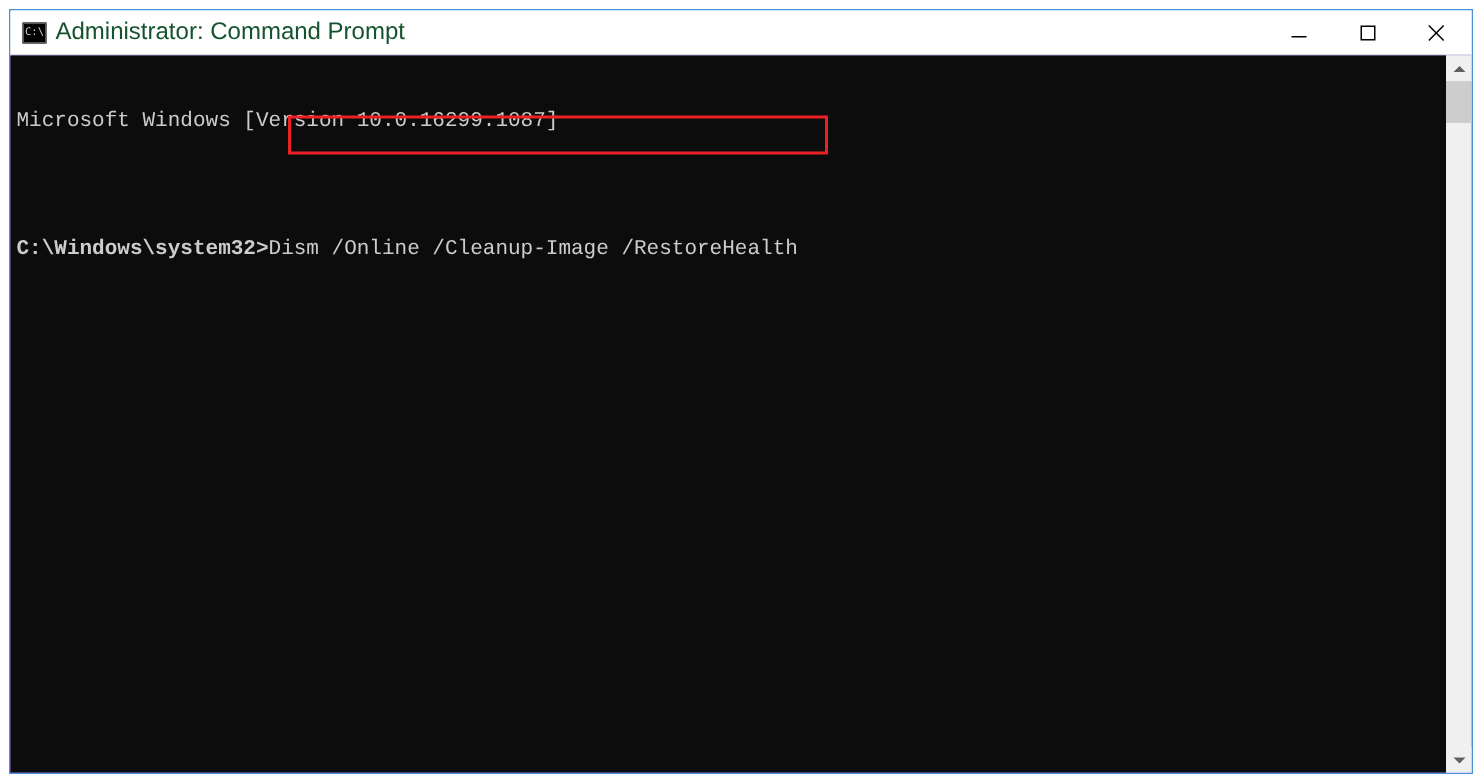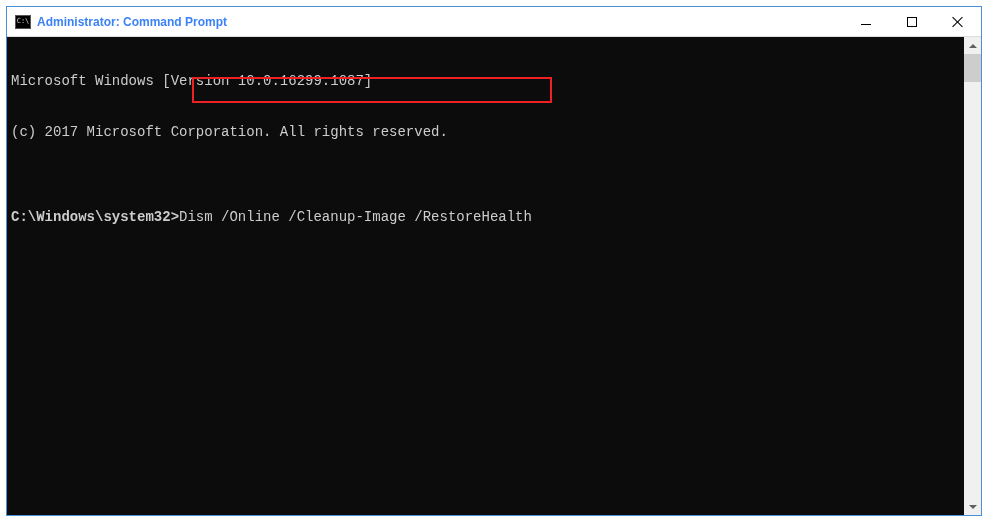--- a/index.html
+++ b/index.html
@@ -42,24 +42,23 @@
       align-items: center;
       justify-content: center;
     }
     .app-icon-text {
       color: #ccc;
       font-size: 7px;
       font-family: Consolas, monospace;
       line-height: 1;
     }
     .title-text {
-      font-size: 12px;
-      color: #3b82f6;
+      font-size: 16px;
+      color: #14532d;
       flex: 1;
-      font-weight: bold;
     }
     .window-controls {
       display: flex;
       height: 100%;
     }
     .win-btn {
       width: 46px;
       height: 100%;
       display: flex;
       align-items: center;
@@ -188,21 +187,20 @@
       </button>
       <button class="win-btn close">
         <span class="close-glyph"></span>
       </button>
     </div>
   </div>
 
   <div class="terminal-wrap">
     <div class="terminal">
       <span class="term-line">Microsoft Windows [Version 10.0.16299.1087]</span>
-      <span class="term-line">(c) 2017 Microsoft Corporation. All rights reserved.</span>
       <span class="term-line"></span>
       <span class="term-line"><span class="prompt-line">C:\Windows\system32&gt;</span><span class="cmd-input">Dism /Online /Cleanup-Image /RestoreHealth</span></span>
 
       <div class="highlight-box" style="top: 40px; left: 185px; width: 360px; height: 26px; border-color: rgb(237, 32, 36);"></div>
     </div>
 
     <div class="scrollbar">
       <div class="scroll-up">
         <div class="scroll-arrow-up"></div>
       </div>

